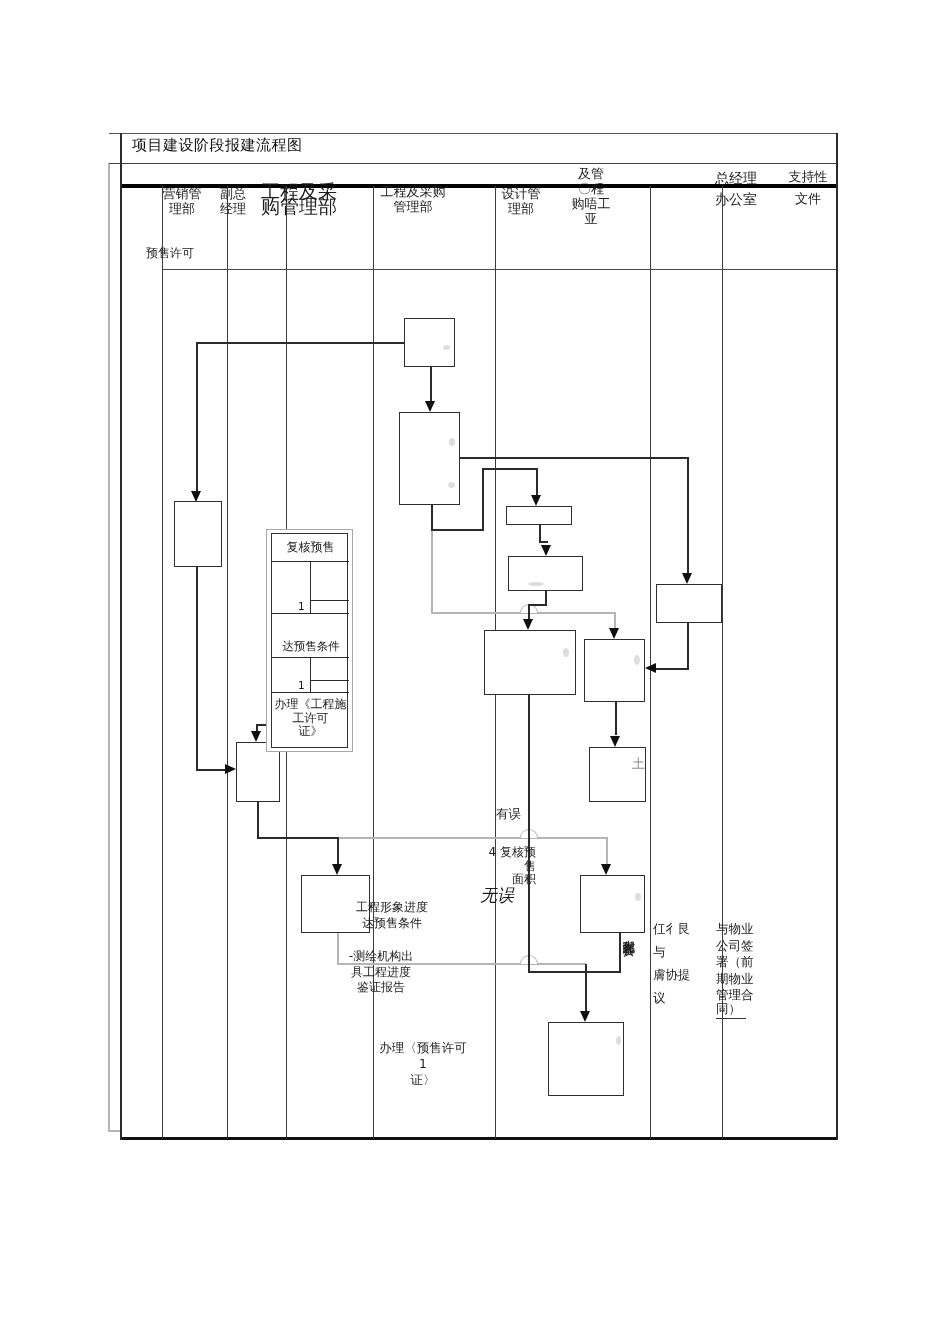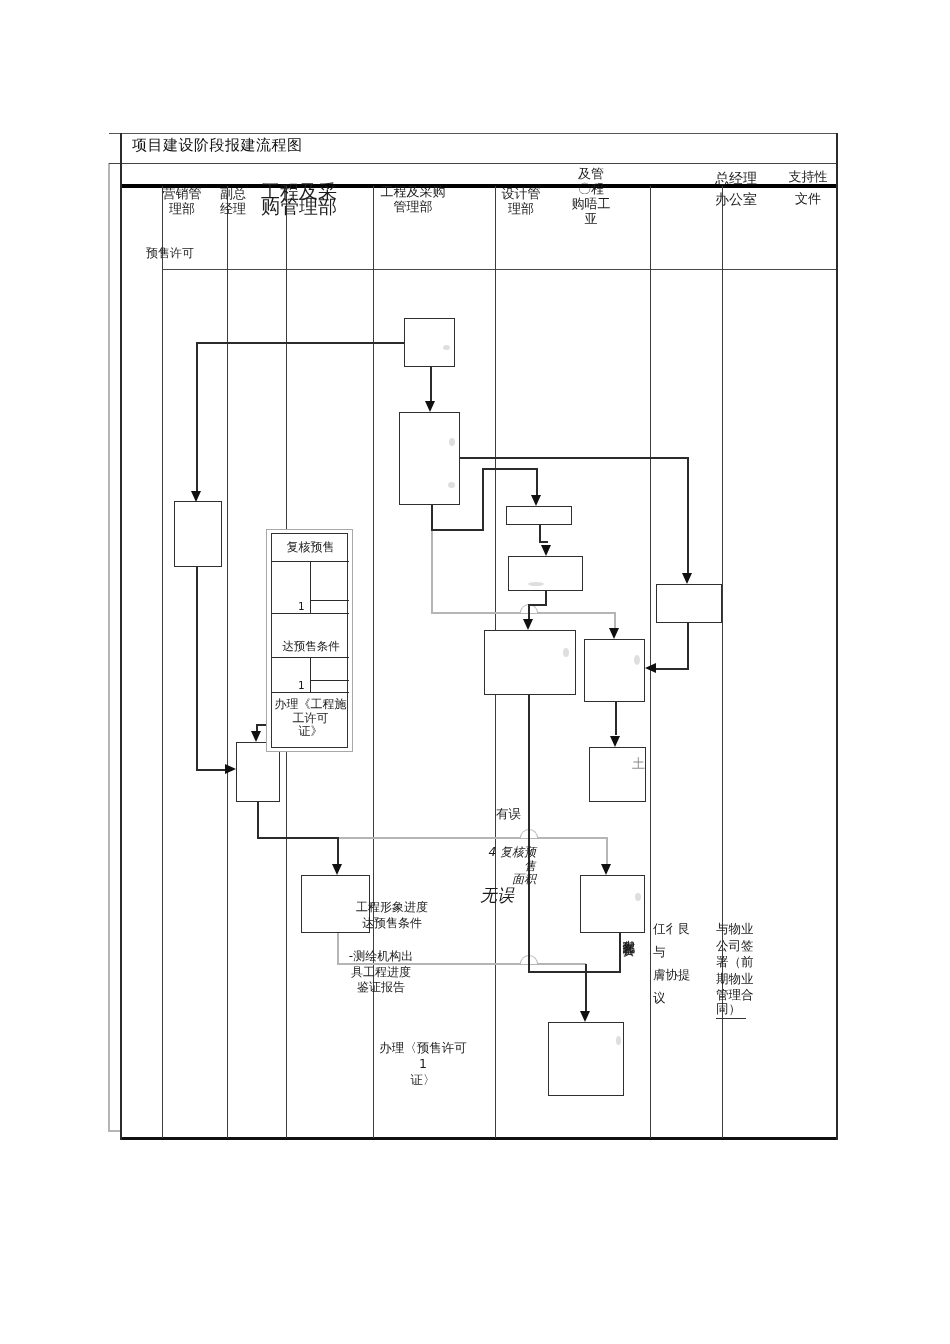--- a/index.html
+++ b/index.html
@@ -183,21 +183,21 @@
   <div class="ad" style="left:580px;top:1011px;"></div>
 
   <div class="lbl ctr" style="left:344px;top:899px;width:96px;font-size:12px;line-height:16px;">工程形象进度
 达预售条件</div>
   <div class="lbl ctr" style="left:338px;top:949px;width:86px;font-size:12px;line-height:15.5px;">-测绘机构出
 具工程进度
 鉴证报告</div>
   <div class="lbl ctr" style="left:374px;top:1040px;width:98px;font-size:12.5px;line-height:16px;">办理〈预售许可 1
 证〉</div>
   <div class="lbl" style="left:496px;top:806px;font-size:12.5px;">有误</div>
-  <div class="lbl" style="left:478px;top:846px;width:58px;font-size:12px;line-height:13.5px;text-align:right;font-style:italic;">4 复核预售
+  <div class="lbl" style="left:478px;top:846px;width:58px;font-size:12px;line-height:13.5px;text-align:right;">4 复核预售
 面积</div>
   <div class="lbl" style="left:480px;top:885px;font-size:17px;font-style:italic;">无误</div>
   <div class="lbl" style="left:621px;top:930px;font-size:12.5px;writing-mode:vertical-rl;letter-spacing:1px;">支付配套费</div>
   <div class="lbl" style="left:653px;top:917px;font-size:12.5px;line-height:23px;">仜彳艮
 与
 膚协提
 议</div>
   <div class="lbl" style="left:716px;top:921px;width:56px;font-size:12.5px;line-height:16.5px;">与物业
 公司签
 署（前

